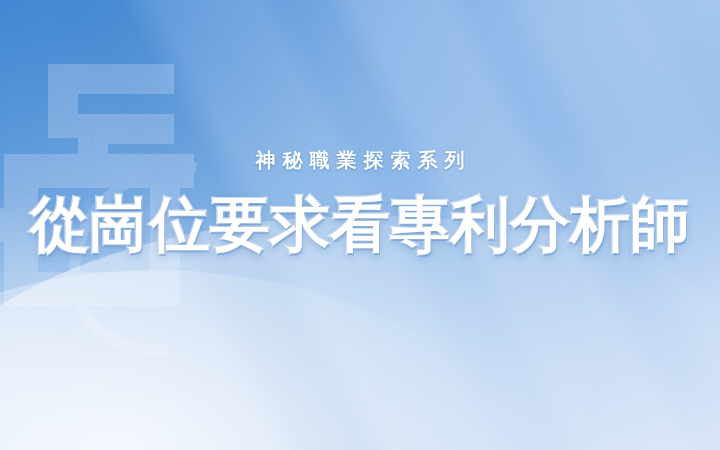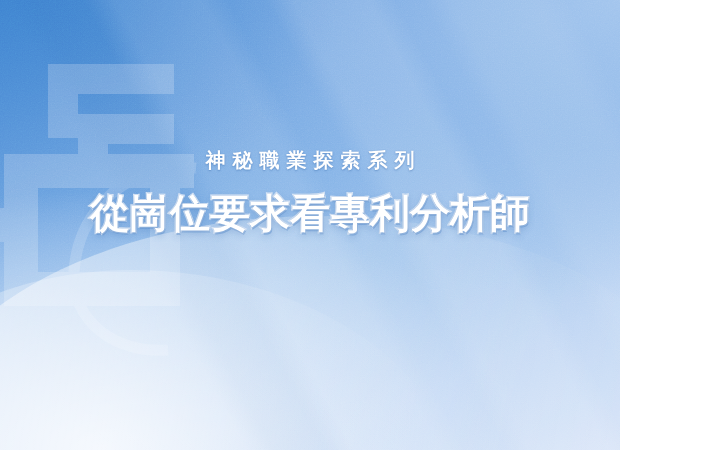--- a/index.html
+++ b/index.html
@@ -2,21 +2,21 @@
 <html><head>
 <meta charset="utf-8">
 <style>
   html, body {
     margin: 0;
     padding: 0;
     background: #ffffff;
   }
   #poster {
     position: relative;
-    width: 620px;
+    width: 720px;
     height: 450px;
     overflow: hidden;
     font-family: "Liberation Sans", "DejaVu Sans", sans-serif;
     background: #6c9fe0;
   }
 
   
   .bg-base {
     position: absolute;
     inset: 0;
@@ -166,21 +166,21 @@
   }
 
   .title-block {
     margin-top: 19px;
     text-align: center;
     user-select: none;
   }
   .title-line {
     display: block;
     color: #ffffff;
-    font-size: 40px;
+    font-size: 60px;
     font-weight: 700;
     line-height: 1.12;
     letter-spacing: 0px;
     white-space: nowrap;
     -webkit-text-stroke: 2.2px #dfeaf8;
     paint-order: stroke fill;
     text-shadow:
       0 0 1px rgba(96,146,206,0.85),
       1px 2px 0 rgba(88,140,202,0.45),
       0 3px 7px rgba(52,104,170,0.30);

